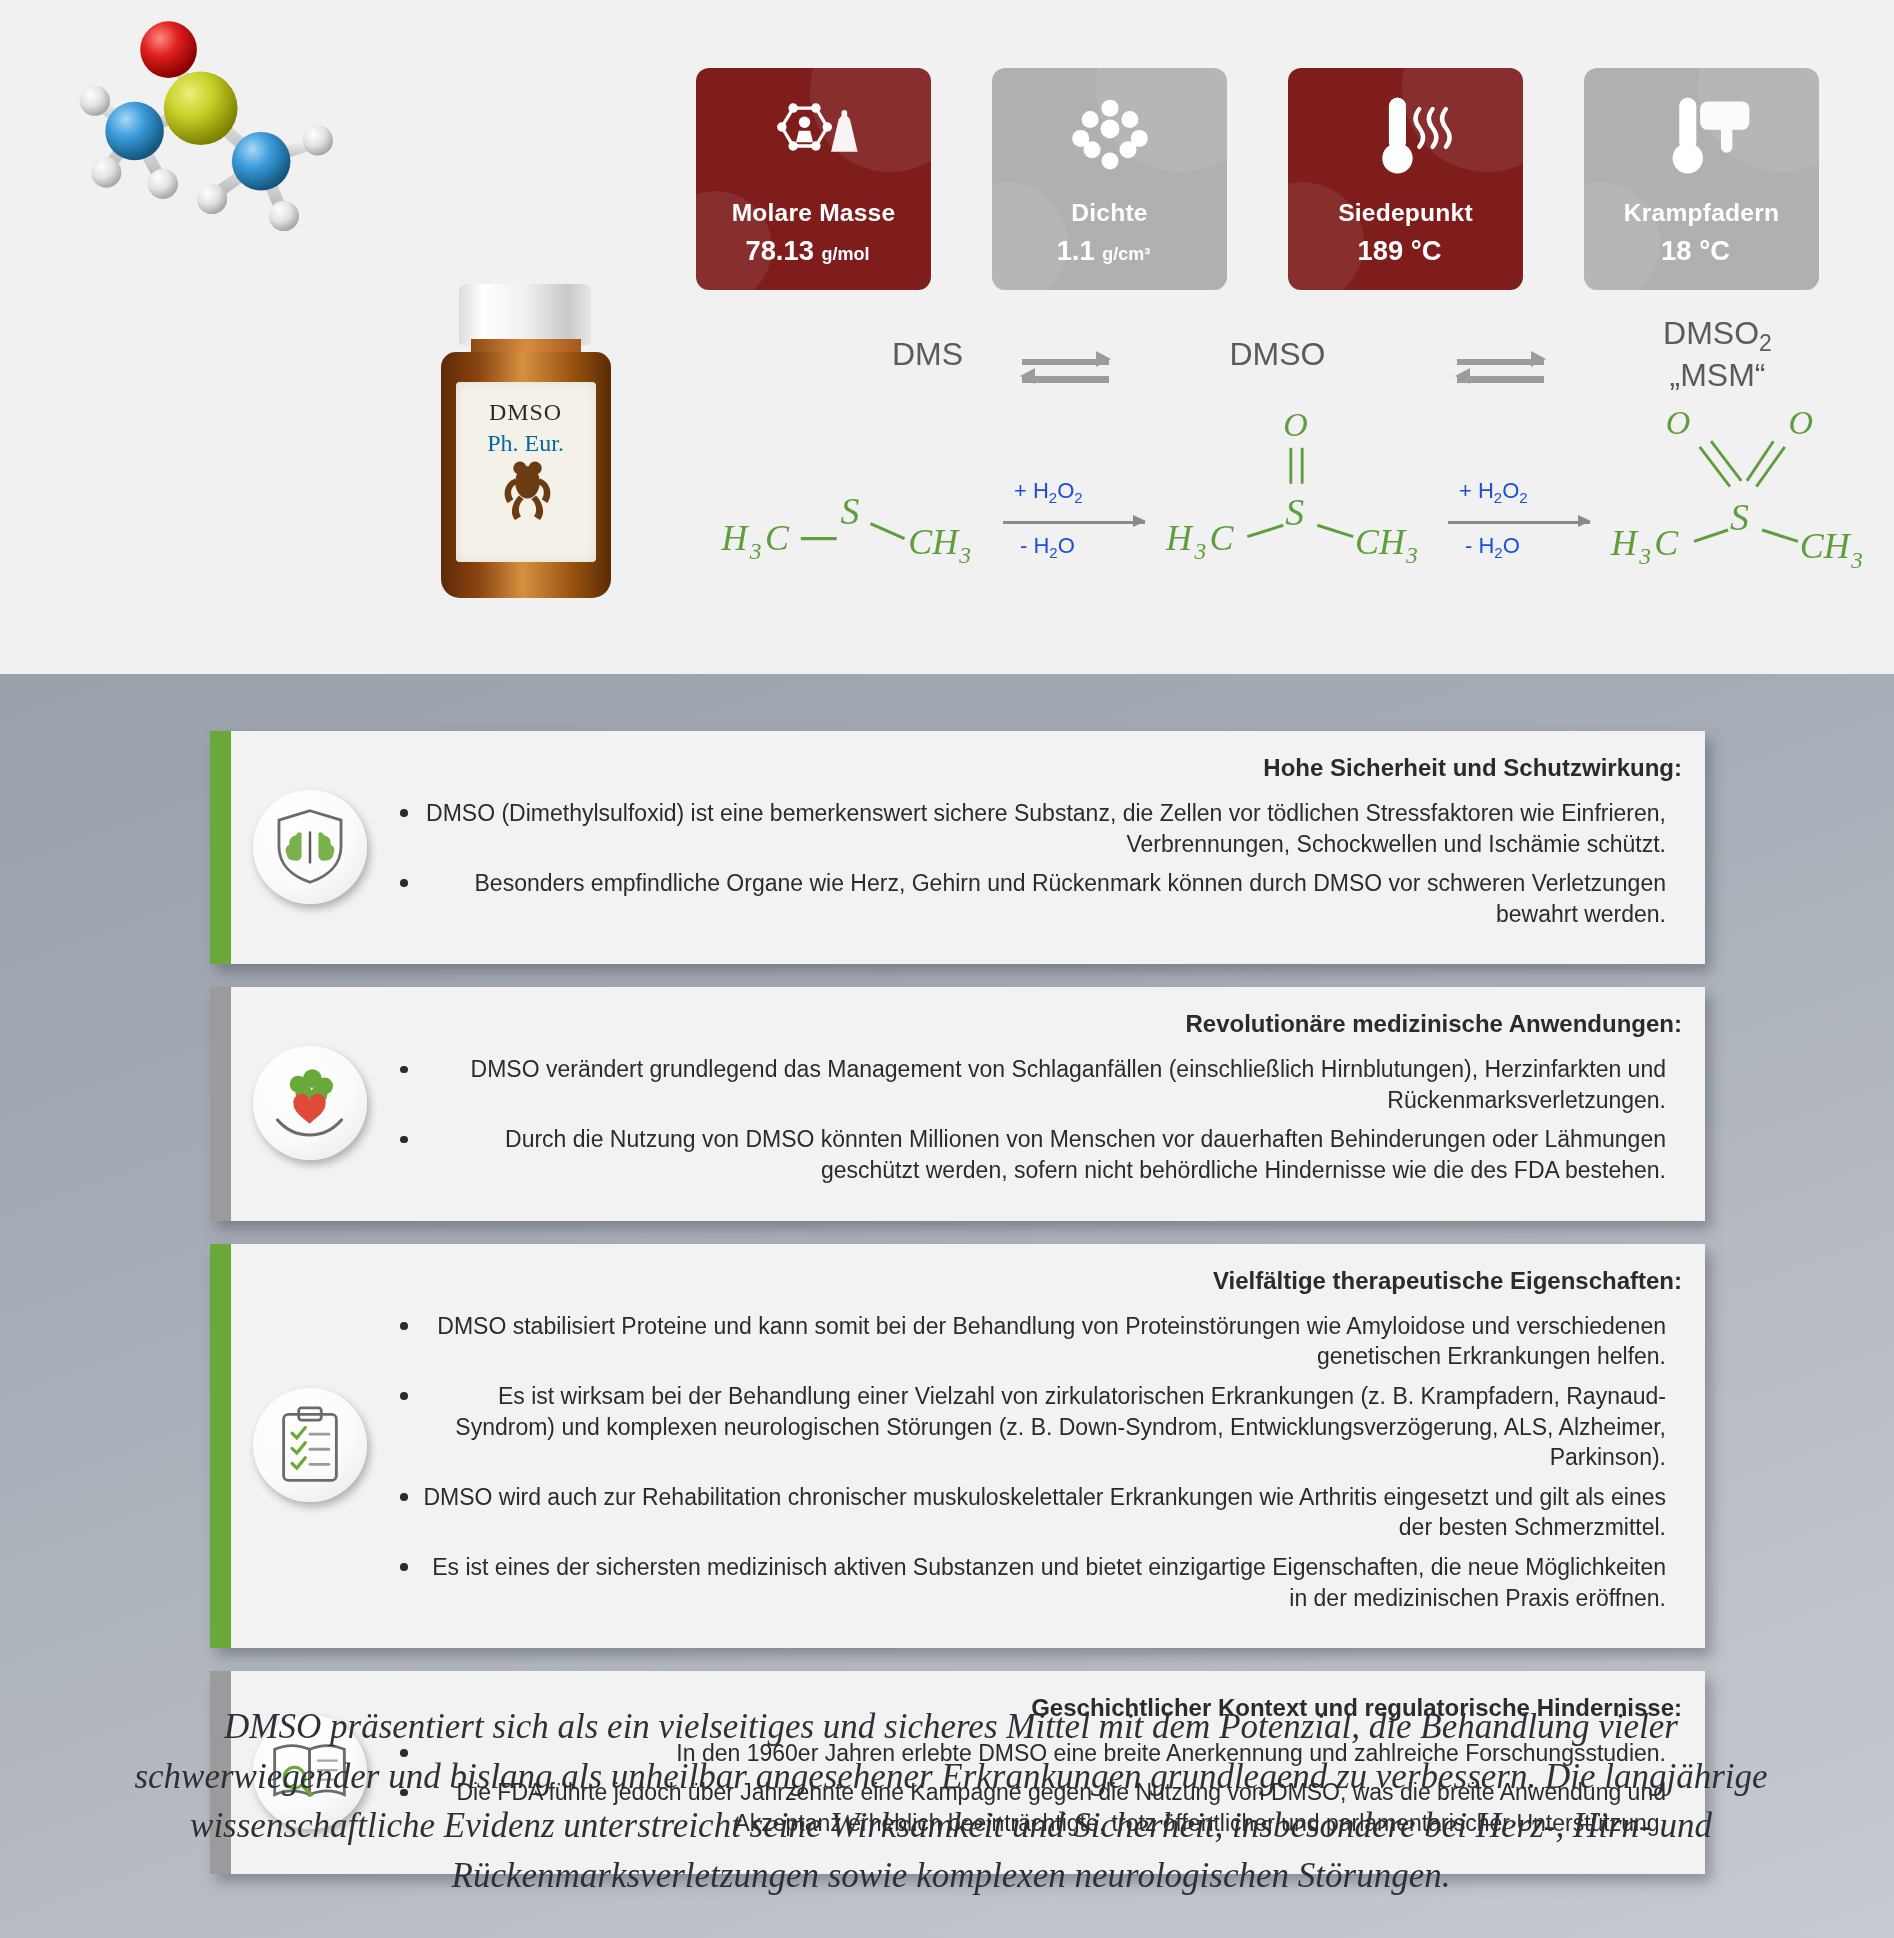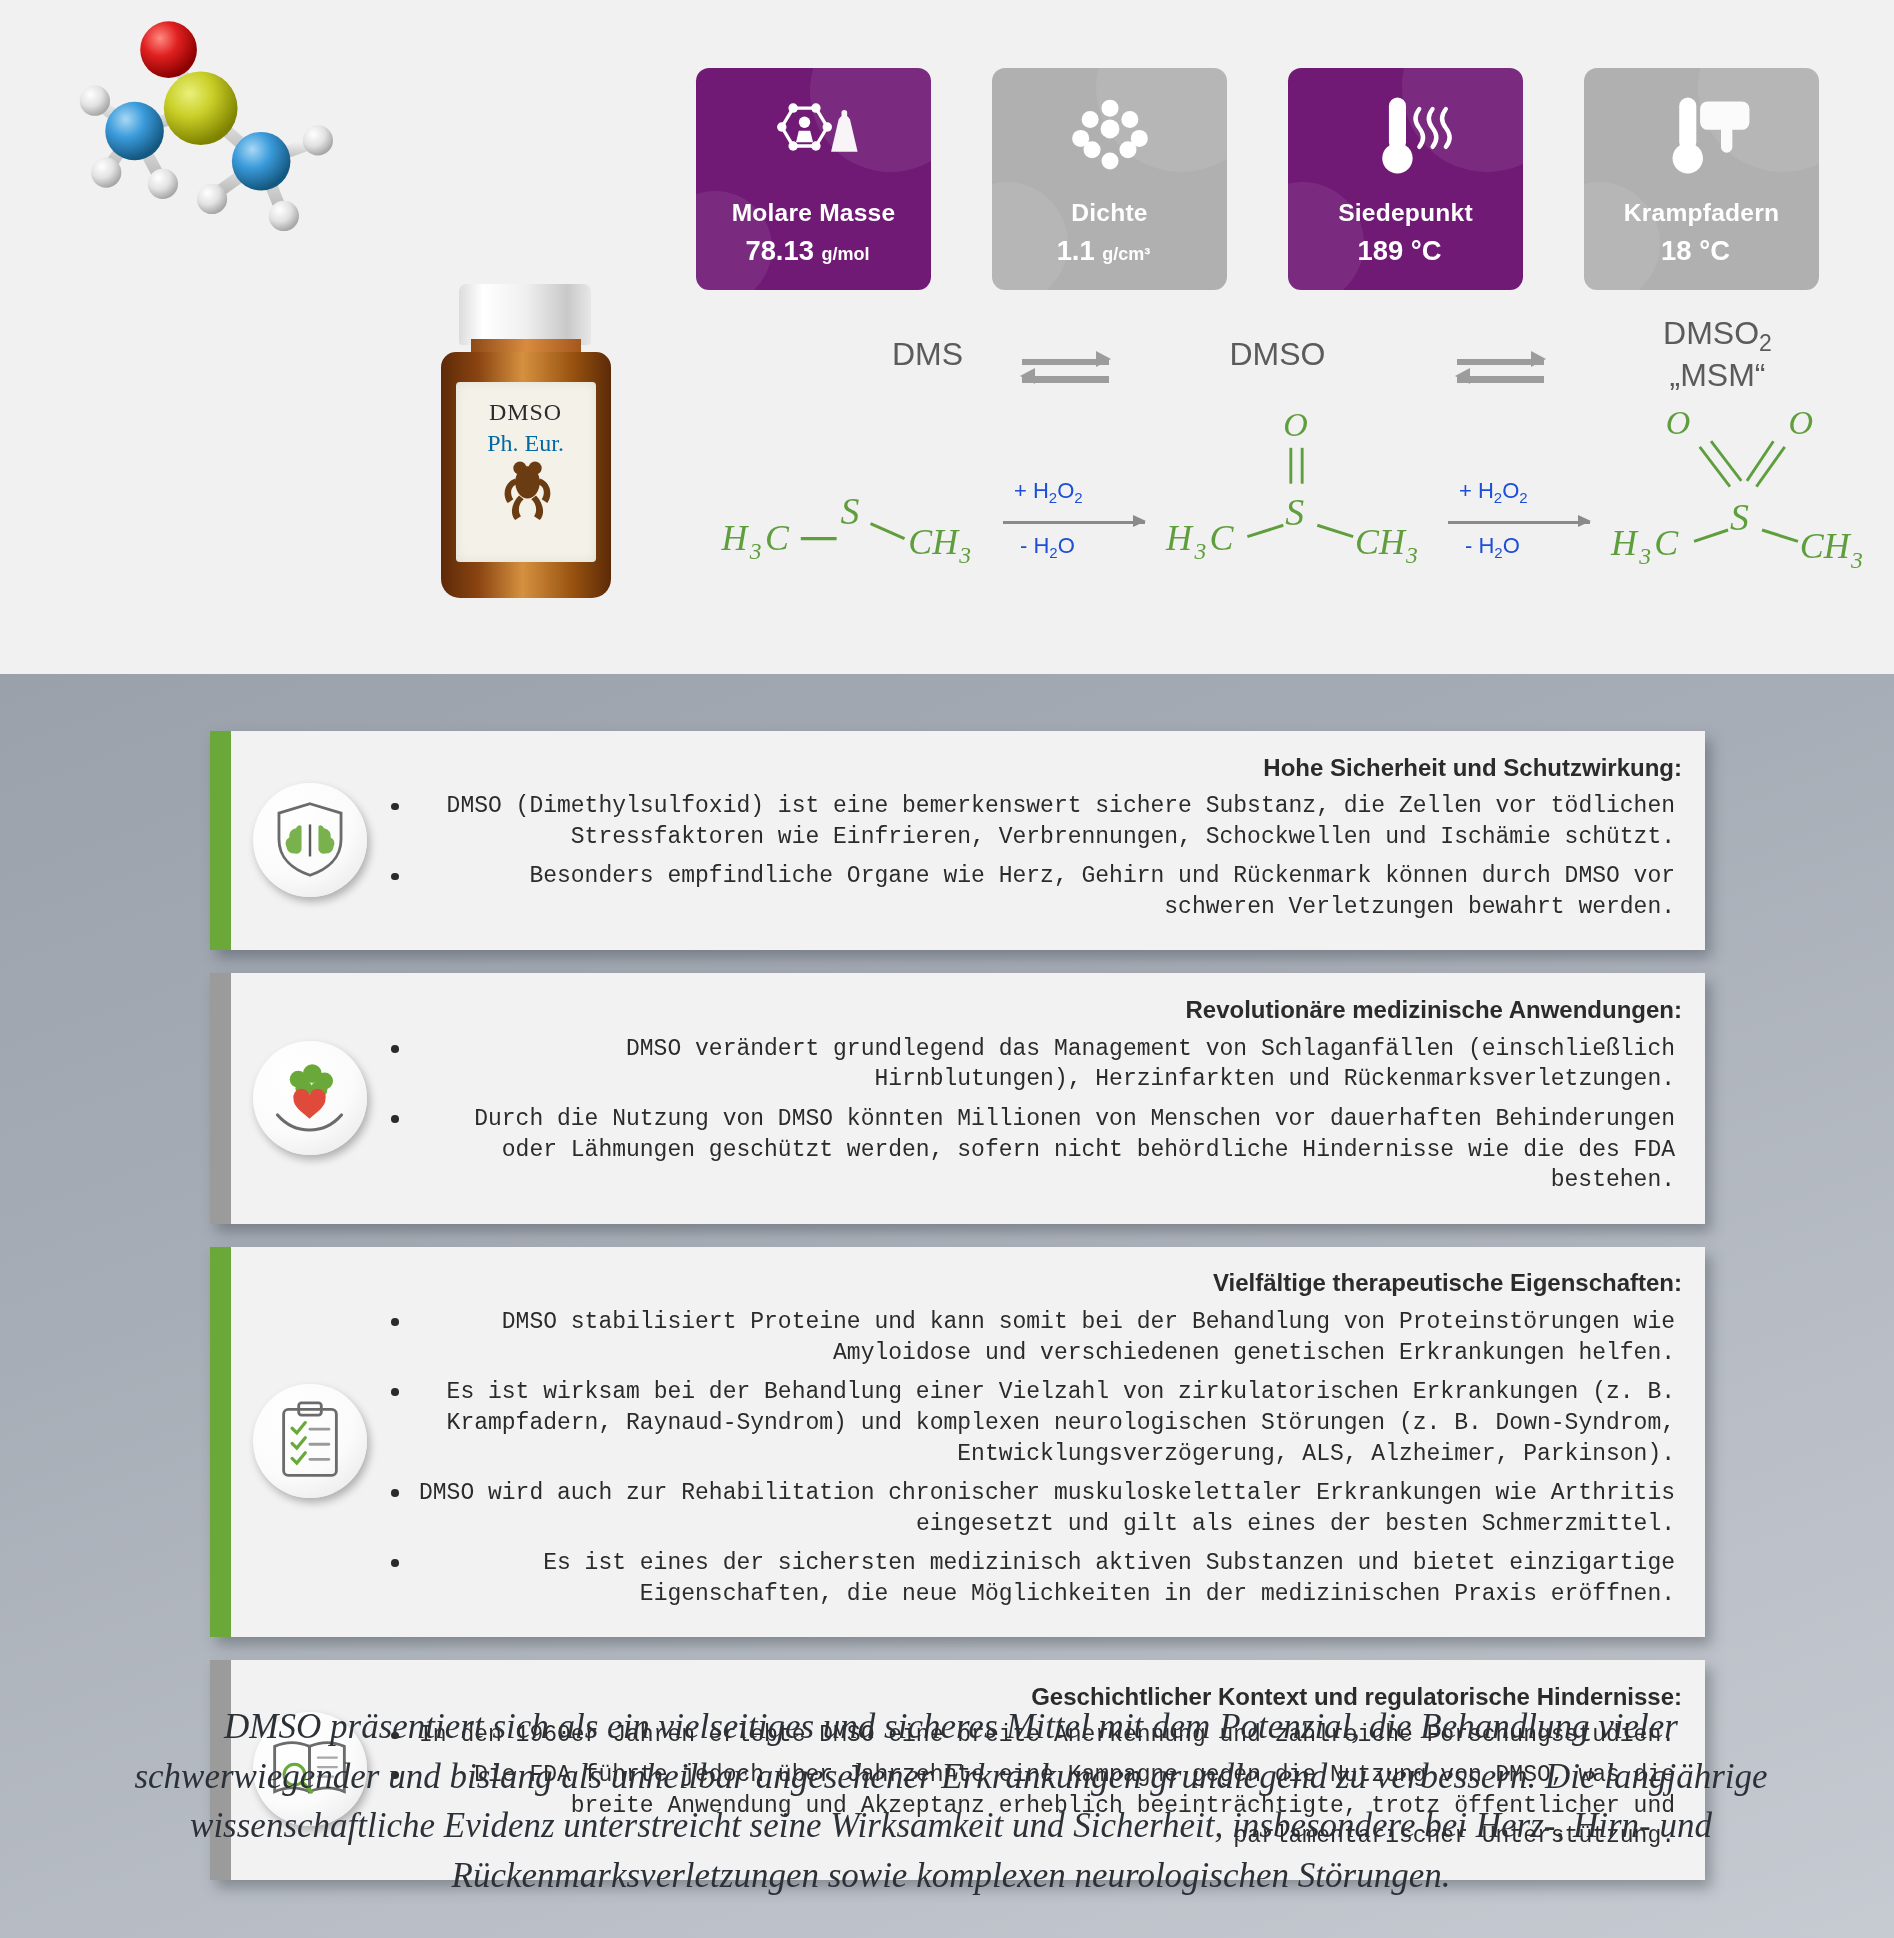--- a/index.html
+++ b/index.html
@@ -103,21 +103,21 @@
   }
   .prop-card {
     width: 235px;
     height: 222px;
     border-radius: 13.2px;
     position: relative;
     overflow: hidden;
     color: #ffffff;
     text-align: center;
   }
-  .prop-card.green { background: #701a75; }
+  .prop-card.green { background: #7f1d1d; }
   .prop-card.gray  { background: #b0b0b0; }
   .prop-card .bg-circle {
     position: absolute;
     border-radius: 50%;
     background: rgba(255,255,255,0.08);
   }
   .prop-icon {
     position: absolute;
     left: 0; right: 0;
     top: 21px;
@@ -260,21 +260,21 @@
     flex: 1 1 auto;
     padding-top: 5.7px;
     text-align: right;
   }
   .panel-title {
     font-size: 24px;
     font-weight: bold;
     color: #2b2b2b;
     margin-bottom: 9.5px;
   }
-  .panel-list { margin: 7px; padding: 0; list-style: none; font-family: Liberation Mono, monospace; }
+  .panel-list { margin: 16px; padding: 0; list-style: none; }
   .panel-list li {
     position: relative;
     padding-left: 23px;
     font-size: 23px;
     line-height: 1.34;
     color: #2b2b2b;
     margin-bottom: 8.5px;
   }
   .panel-list li::before {
     content: "";

